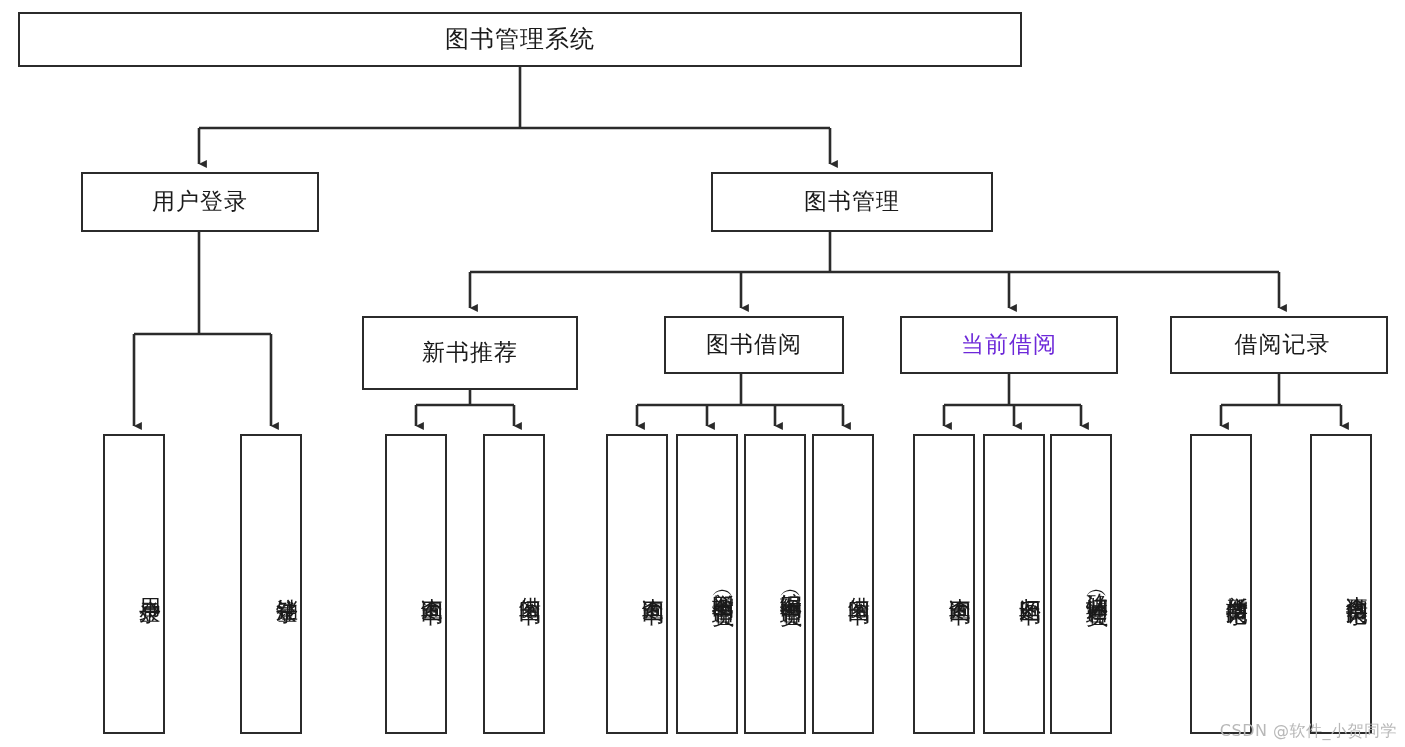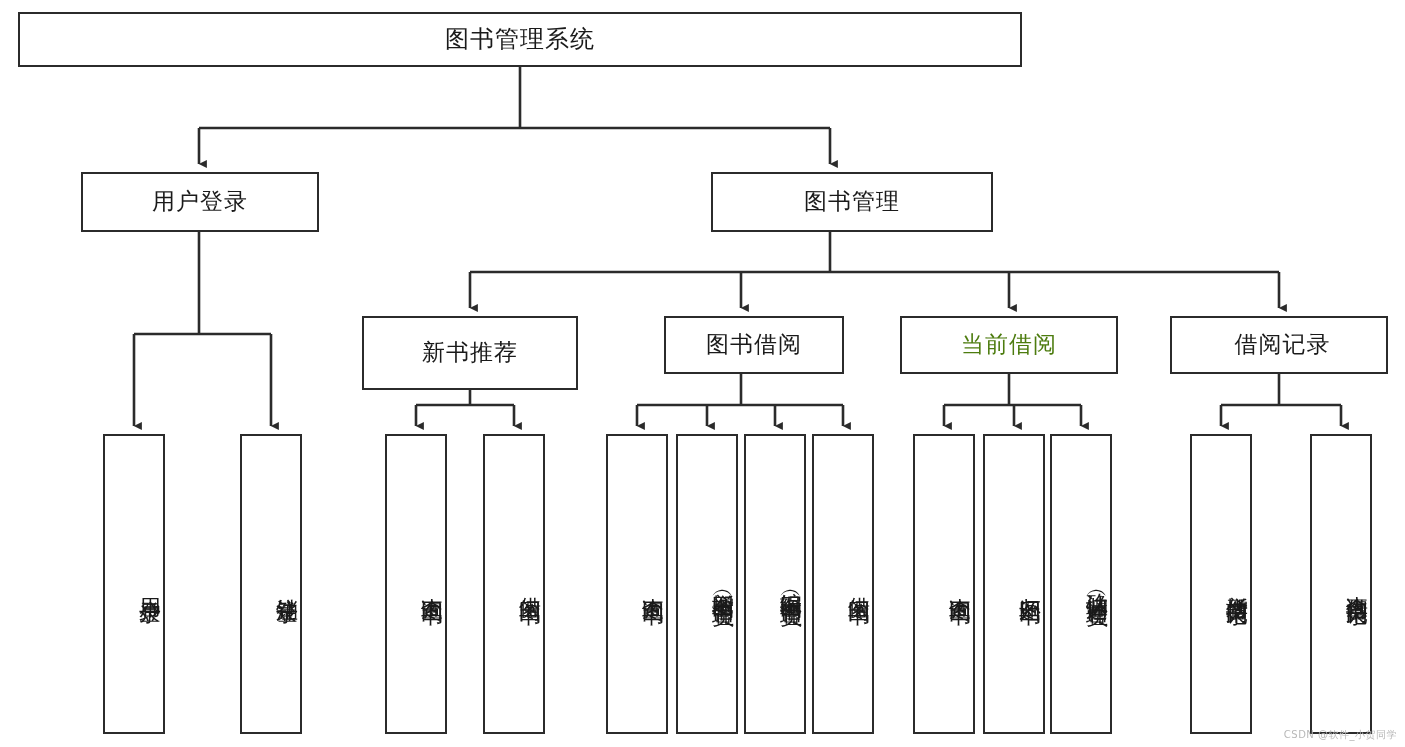--- a/index.html
+++ b/index.html
@@ -58,21 +58,21 @@
   }
   .node-v .vlabel {
     writing-mode: vertical-rl;
     text-orientation: upright;
     display: block;
   }
   #watermark {
     position: absolute;
     right: 8px;
     bottom: 5px;
-    font-size: 10px;
+    font-size: 16px;
     color: #b8b8b8;
     letter-spacing: 0.5px;
     white-space: nowrap;
     z-index: 5;
     font-family: "DejaVu Sans", "Liberation Sans", sans-serif;
   }
 </style>
 </head>
 <body>
 
@@ -128,21 +128,21 @@
     </g>
   </svg>
 
   <div class="node node-h node-root" style="left: 18px; top: 12px; width: 1004px; height: 55px; border-color: rgb(43, 43, 43); background: rgb(255, 255, 255); color: rgb(26, 26, 26);">图书管理系统</div>
 
   <div class="node node-h" style="left: 81px; top: 172px; width: 238px; height: 60px; border-color: rgb(43, 43, 43); background: rgb(255, 255, 255); color: rgb(26, 26, 26);">用户登录</div>
   <div class="node node-h" style="left: 711px; top: 172px; width: 282px; height: 60px; border-color: rgb(43, 43, 43); background: rgb(255, 255, 255); color: rgb(26, 26, 26);">图书管理</div>
 
   <div class="node node-h" style="left: 362px; top: 316px; width: 216px; height: 74px; border-color: rgb(43, 43, 43); background: rgb(255, 255, 255); color: rgb(26, 26, 26);">新书推荐</div>
   <div class="node node-h" style="left: 633px; top: 316px; width: 180px; height: 58px; border-color: rgb(43, 43, 43); background: rgb(255, 255, 255); color: rgb(26, 26, 26); margin-left: 31px;">图书借阅</div>
-  <div class="node node-h" style="left: 900px; top: 316px; width: 218px; height: 58px; border-color: rgb(43, 43, 43); background: rgb(255, 255, 255); color: #4d7c0f;">当前借阅</div>
+  <div class="node node-h" style="left: 900px; top: 316px; width: 218px; height: 58px; border-color: rgb(43, 43, 43); background: rgb(255, 255, 255); color: #6d28d9;">当前借阅</div>
   <div class="node node-h" style="left: 1170px; top: 316px; width: 218px; height: 58px; border-color: rgb(43, 43, 43); background: rgb(255, 255, 255); color: rgb(26, 26, 26); padding-left: 7px;">借阅记录</div>
 
   <div class="node node-v" style="left: 103px; top: 434px; width: 62px; height: 300px; border-color: rgb(43, 43, 43); background: rgb(255, 255, 255); color: rgb(26, 26, 26);">
       <span class="vlabel">用户登录</span>
     </div>
   <div class="node node-v" style="left: 240px; top: 434px; width: 62px; height: 300px; border-color: rgb(43, 43, 43); background: rgb(255, 255, 255); color: rgb(26, 26, 26);">
       <span class="vlabel">注销登录</span>
     </div>
   <div class="node node-v" style="left: 385px; top: 434px; width: 62px; height: 300px; border-color: rgb(43, 43, 43); background: rgb(255, 255, 255); color: rgb(26, 26, 26);">
       <span class="vlabel">查询图书</span>

